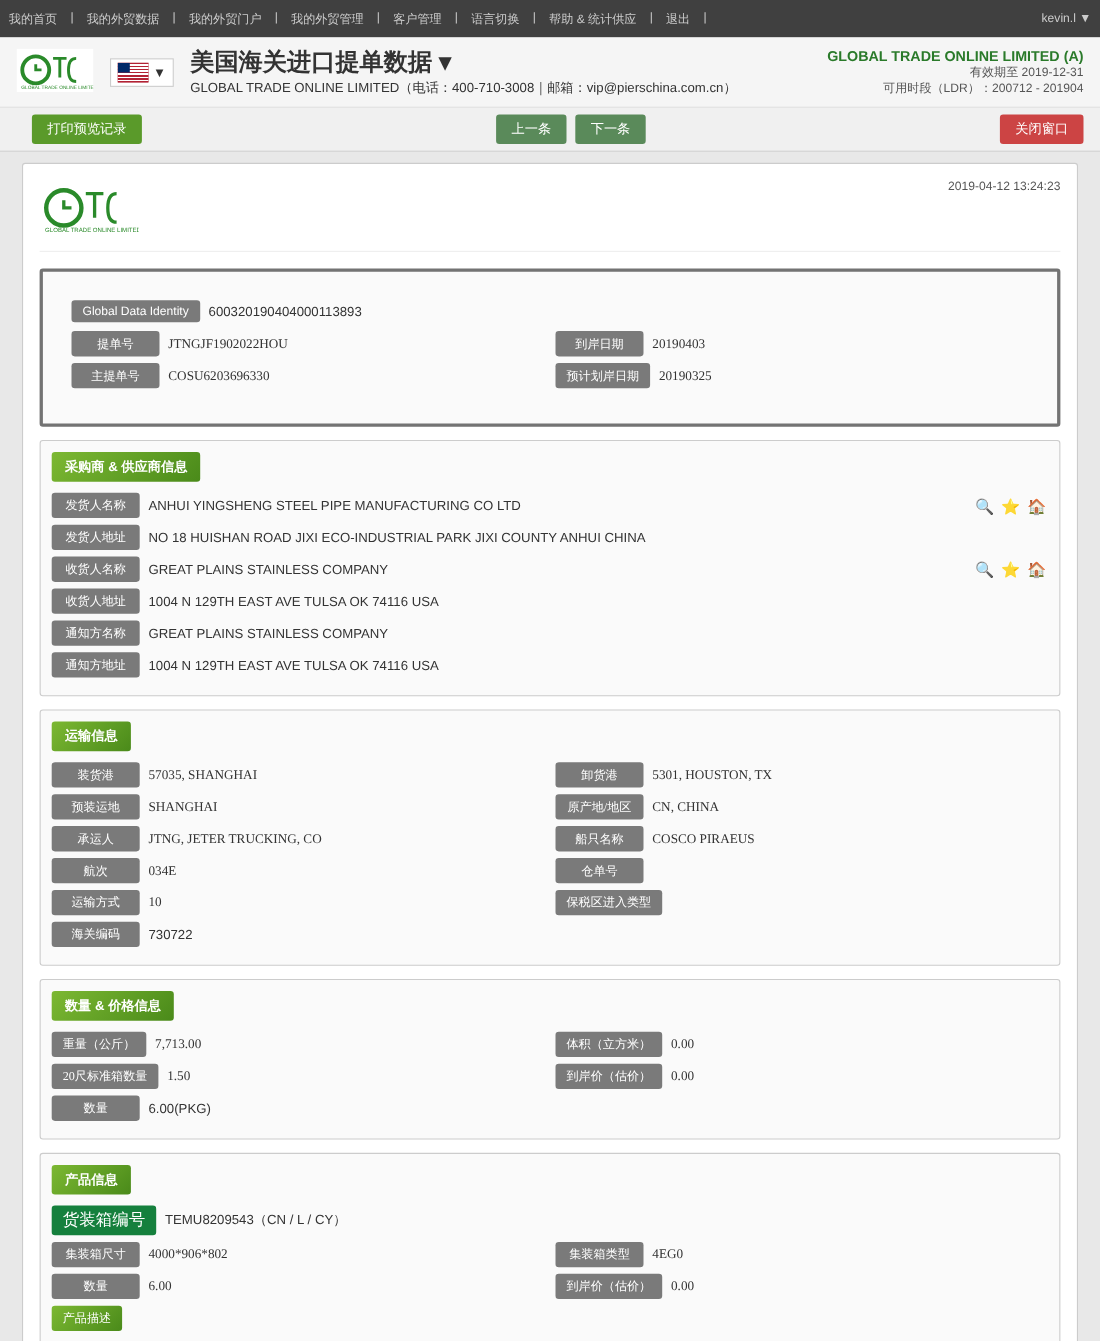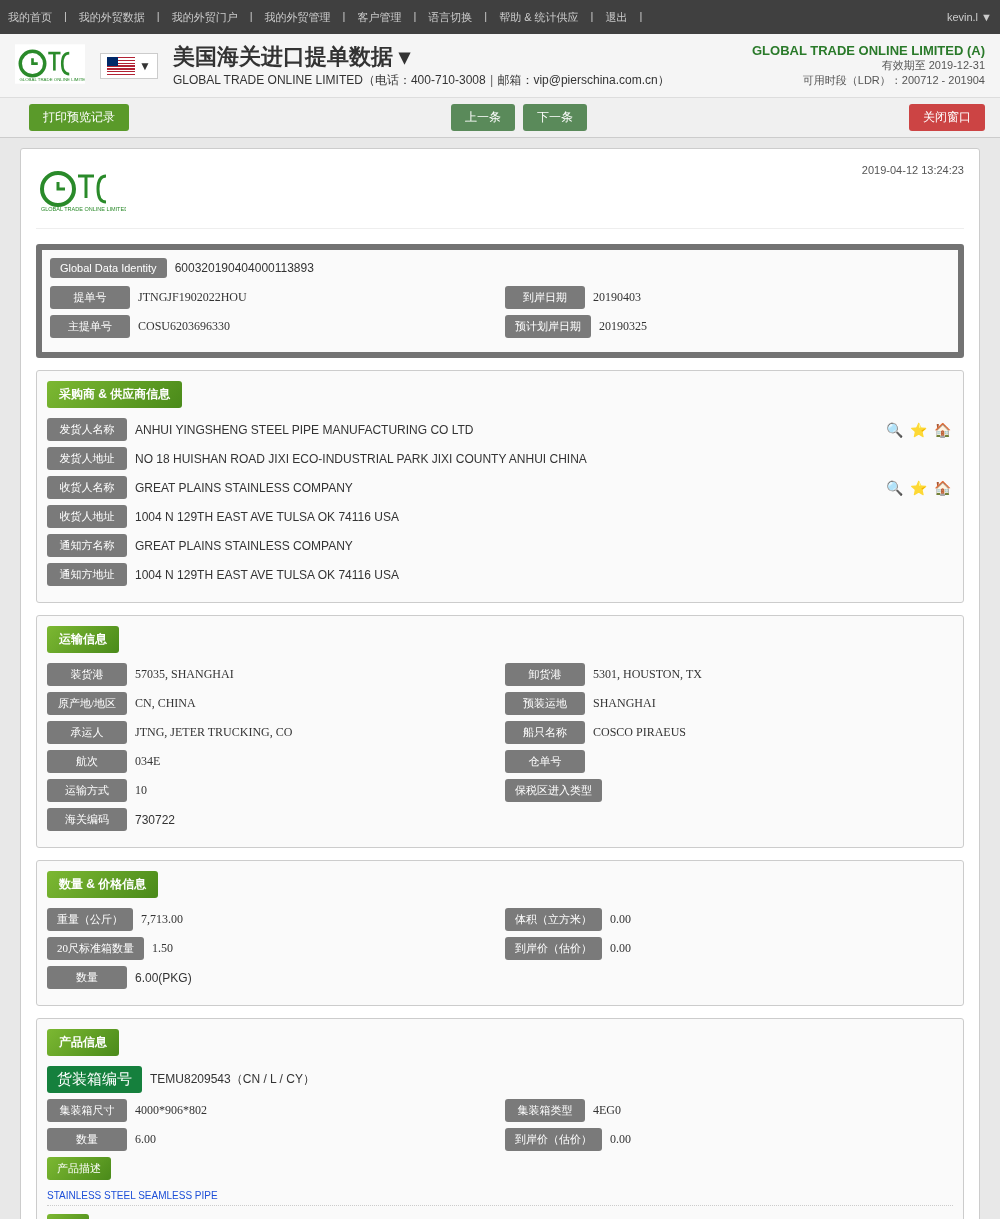--- a/index.html
+++ b/index.html
@@ -91,23 +91,23 @@
     .doc-logo { display: flex; align-items: center; gap: 8px; }
     .doc-timestamp { font-size: 11px; color: #555; text-align: right; }
 
     
     .gto-logo-sm {
       width: 70px; height: 40px;
     }
 
     
     .identity-section {
-      border: 6px solid #737373;
-      border-radius: 3px;
-      padding: 8px;
+      border: 3px solid #737373;
+      border-radius: 3px;
+      padding: 26px;
       margin-bottom: 12px;
       background: #fafafa;
     }
     .field-label {
       background: #7a7a7a;
       color: #fff;
       padding: 4px 10px;
       border-radius: 3px;
       font-size: 11px;
       min-width: 80px;
@@ -424,26 +424,26 @@
           <span class="field-value">57035, SHANGHAI</span>
         </div>
         <div class="col">
           <span class="field-label">卸货港</span>
           <span class="field-value">5301, HOUSTON, TX</span>
         </div>
       </div>
 
       <div class="two-col-row">
         <div class="col">
+          <span class="field-label">预装运地</span>
+          <span class="field-value">SHANGHAI</span>
+        </div>
+        <div class="col">
           <span class="field-label">原产地/地区</span>
           <span class="field-value">CN, CHINA</span>
-        </div>
-        <div class="col">
-          <span class="field-label">预装运地</span>
-          <span class="field-value">SHANGHAI</span>
         </div>
       </div>
 
       <div class="two-col-row">
         <div class="col">
           <span class="field-label">承运人</span>
           <span class="field-value">JTNG, JETER TRUCKING, CO</span>
         </div>
         <div class="col">
           <span class="field-label">船只名称</span>

